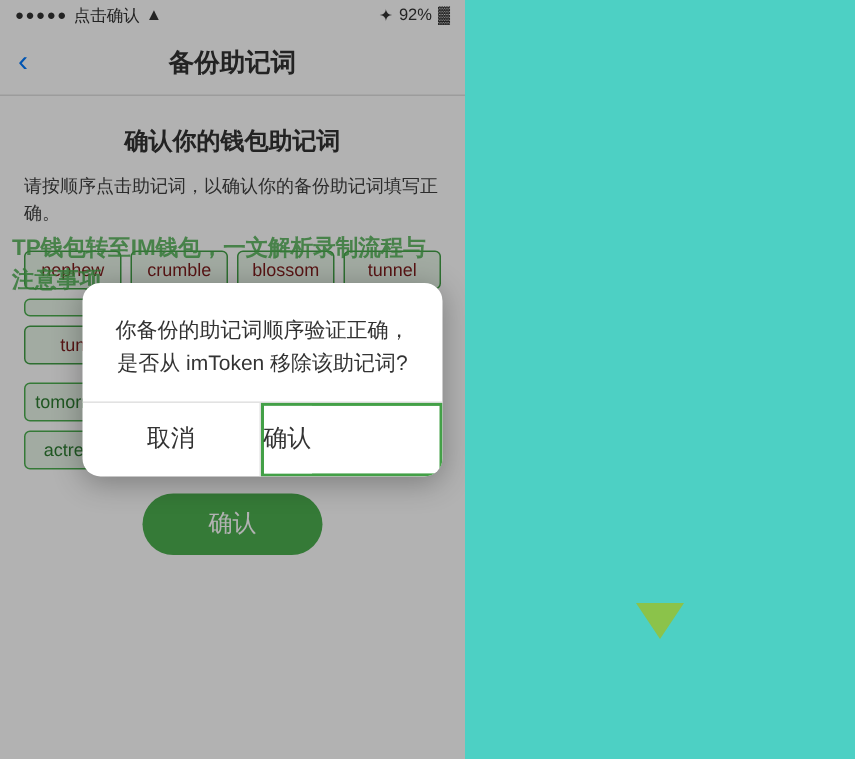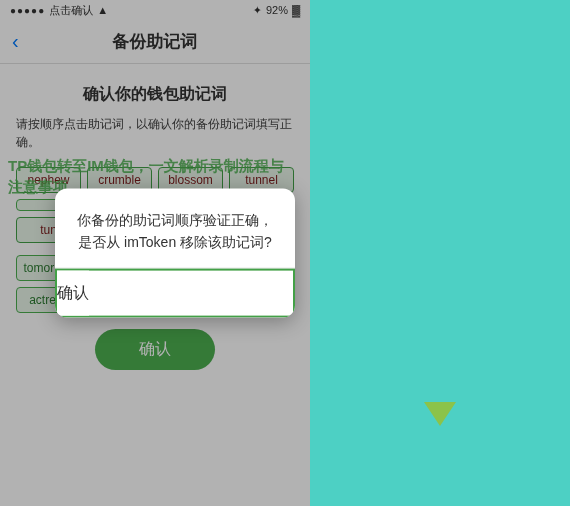--- a/index.html
+++ b/index.html
@@ -301,20 +301,21 @@
     <div class="watermark-text">注意事项</div>
   </div>
 
   <div class="overlay"></div>
 
   <div class="dialog">
     <div class="dialog-body">
       <div class="dialog-text">你备份的助记词顺序验证正确，是否从 imToken 移除该助记词?</div>
     </div>
     <div class="dialog-buttons">
+      <button class="dialog-btn cancel">取消</button>
       <div class="dialog-ok-wrapper">
         <button class="dialog-btn ok">确认</button>
       </div>
     </div>
   </div>
 
 </div>
 
 <div class="annotation-panel">
   <div class="annotation-arrow">

